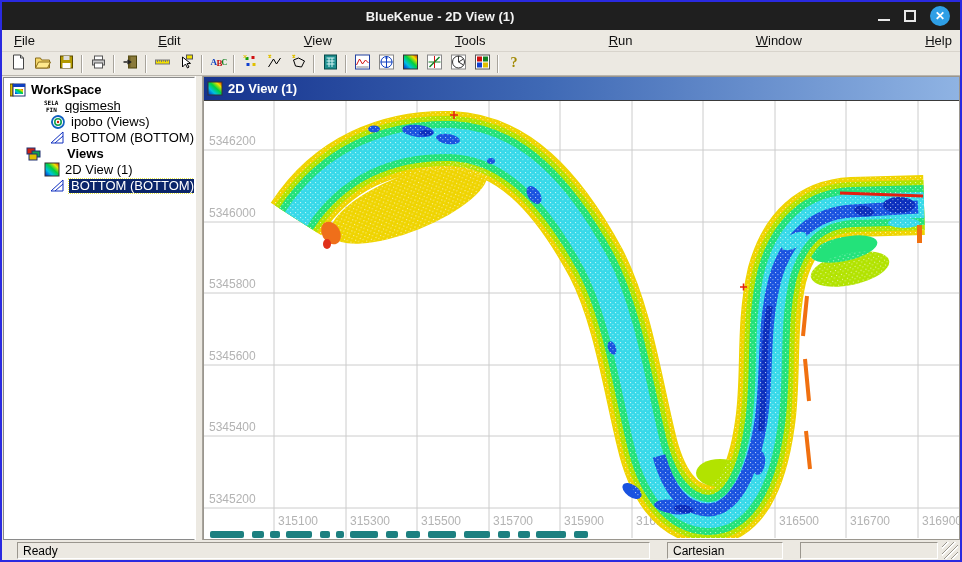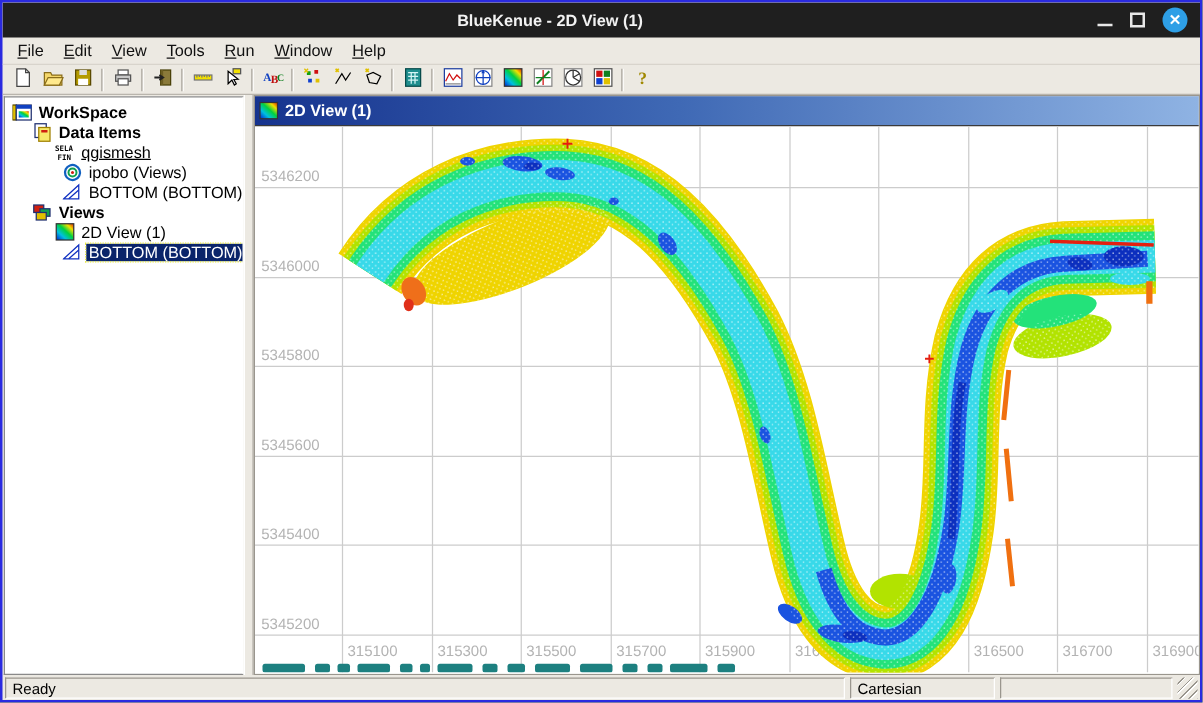--- a/index.html
+++ b/index.html
@@ -12,21 +12,21 @@
   .titlebar .title{flex:1;text-align:center;color:#f2f2f2;font-weight:bold;font-size:13px;}
   .winbtns{display:flex;align-items:center;gap:14px;padding-right:10px;}
   .winbtn{width:18px;height:18px;display:flex;align-items:center;justify-content:center;
           color:#e8e8e8;font-size:12px;cursor:default;}
   .winbtn.min{border-bottom:2px solid #e8e8e8;height:10px;width:12px;}
   .winbtn.max{border:2px solid #e8e8e8;width:12px;height:12px;}
   .winbtn.close{width:20px;height:20px;border-radius:50%;background:#2e9fe6;color:#fff;
                 font-weight:bold;font-size:12px;}
   
   .menubar{height:22px;display:flex;align-items:center;padding-left:4px;flex:none;
-           border-bottom:1px solid #d8d4cc;font-size:13px;color:#111;}
+           border-bottom:1px solid #d8d4cc;font-size:13px;color:#111;justify-content:space-between;}
   .menu-item{padding:2px 8px;}
   .menu-item u{text-decoration:underline;}
   
   .toolbar{height:24px;display:flex;align-items:center;padding-left:4px;flex:none;
            border-bottom:1px solid #b9b5ad;}
   .tbtn{width:24px;height:22px;display:flex;align-items:center;justify-content:center;
         background:transparent;border:1px solid transparent;padding:0;}
   .tsep{width:2px;height:18px;border-left:1px solid #a8a49c;border-right:1px solid #ffffff;
         margin:0 3px;}
   
@@ -50,21 +50,21 @@
       background:linear-gradient(90deg,#16338e 0%,#3f69b5 45%,#8fb3e3 100%);}
   .child-caption .cicon{width:16px;height:15px;margin-right:5px;display:flex;align-items:center;}
   .child-caption .ctitle{color:#fff;font-weight:bold;font-size:13px;}
   .view-area{flex:1;background:#fff;border-top:1px solid #3a3a3a;position:relative;
              overflow:hidden;min-height:0;}
   .view-area svg{display:block;}
   
   .statusbar{height:20px;flex:none;display:flex;align-items:stretch;gap:4px;
              padding:2px 2px 1px 2px;font-size:12px;color:#000;}
   .spanel{border:1px solid;border-color:#9a968e #ffffff #ffffff #9a968e;
-          display:flex;align-items:center;padding:0 5px;background:#ece9e2;}
+          display:flex;align-items:center;padding:0 5px;background:#ece9e2;margin-left:13px;}
   .spanel.msg{flex:1;}
   .spanel.coord{width:116px;flex:none;}
   .spanel.extra{width:138px;flex:none;}
   .grip{width:16px;flex:none;background:
     repeating-linear-gradient(135deg,#ece9e2 0 3px,#9a968e 3px 4px,#ffffff 4px 5px);}
 </style>
 </head>
 <body>
 
 <div class="app">
@@ -240,30 +240,20 @@
           <span class="ticon">
             <svg width="17" height="16" viewBox="0 0 16 16" xmlns="http://www.w3.org/2000/svg">
               <rect x="0" y="2" width="3" height="12" fill="#e0c000" stroke="#5a4a00"></rect>
               <rect x="3" y="2" width="12" height="12" fill="#fff" stroke="#203070"></rect>
               <rect x="3" y="2" width="12" height="3" fill="#1040c0"></rect>
               <rect x="5" y="7" width="8" height="5" fill="url(#rg)"></rect>
             </svg>
           </span>
           <span class="tlabel">WorkSpace</span>
         </div>
-        <div class="tree-row bold" style="padding-left: 22px;">
-          <span class="ticon">
-            <svg width="17" height="16" viewBox="0 0 16 16" xmlns="http://www.w3.org/2000/svg">
-              <rect x="2" y="1" width="9" height="11" fill="#fff" stroke="#203070"></rect>
-              <rect x="5" y="4" width="9" height="11" fill="#f7e96a" stroke="#a08000"></rect>
-              <rect x="7" y="6" width="5" height="2" fill="#d02010"></rect>
-            </svg>
-          </span>
-          <span class="tlabel">Data Items</span>
-        </div>
         <div class="tree-row" style="padding-left: 40px; text-decoration: underline;">
           <span class="ticon">
             <svg width="17" height="16" viewBox="0 0 16 16" xmlns="http://www.w3.org/2000/svg">
               <text x="0" y="7" font-size="6" font-weight="bold" font-family="DejaVu Sans Mono,monospace" fill="#000">SELA</text>
               <text x="2" y="14" font-size="6" font-weight="bold" font-family="DejaVu Sans Mono,monospace" fill="#000">FIN</text>
             </svg>
           </span>
           <span class="tlabel">qgismesh</span>
         </div>
         <div class="tree-row" style="padding-left: 46px;">
@@ -278,21 +268,21 @@
         </div>
         <div class="tree-row" style="padding-left: 46px;">
           <span class="ticon">
             <svg width="17" height="16" viewBox="0 0 16 16" xmlns="http://www.w3.org/2000/svg">
               <path d="M1,13 L13,2 L13,13 Z" fill="#fff" stroke="#1030c0"></path>
               <path d="M5,13 L13,6" stroke="#1030c0"></path>
             </svg>
           </span>
           <span class="tlabel">BOTTOM (BOTTOM)</span>
         </div>
-        <div class="tree-row bold" style="padding-left: 22px;">
+        <div class="tree-row bold" style="padding-left: 22px; gap: 20px;">
           <span class="ticon">
             <svg width="17" height="16" viewBox="0 0 16 16" xmlns="http://www.w3.org/2000/svg">
               <rect x="1" y="2" width="8" height="6" fill="#d02010" stroke="#203070"></rect>
               <rect x="6" y="5" width="8" height="6" fill="#10a050" stroke="#203070"></rect>
               <rect x="3" y="8" width="8" height="6" fill="#e0c000" stroke="#203070"></rect>
             </svg>
           </span>
           <span class="tlabel">Views</span>
         </div>
         <div class="tree-row" style="padding-left: 40px;">

